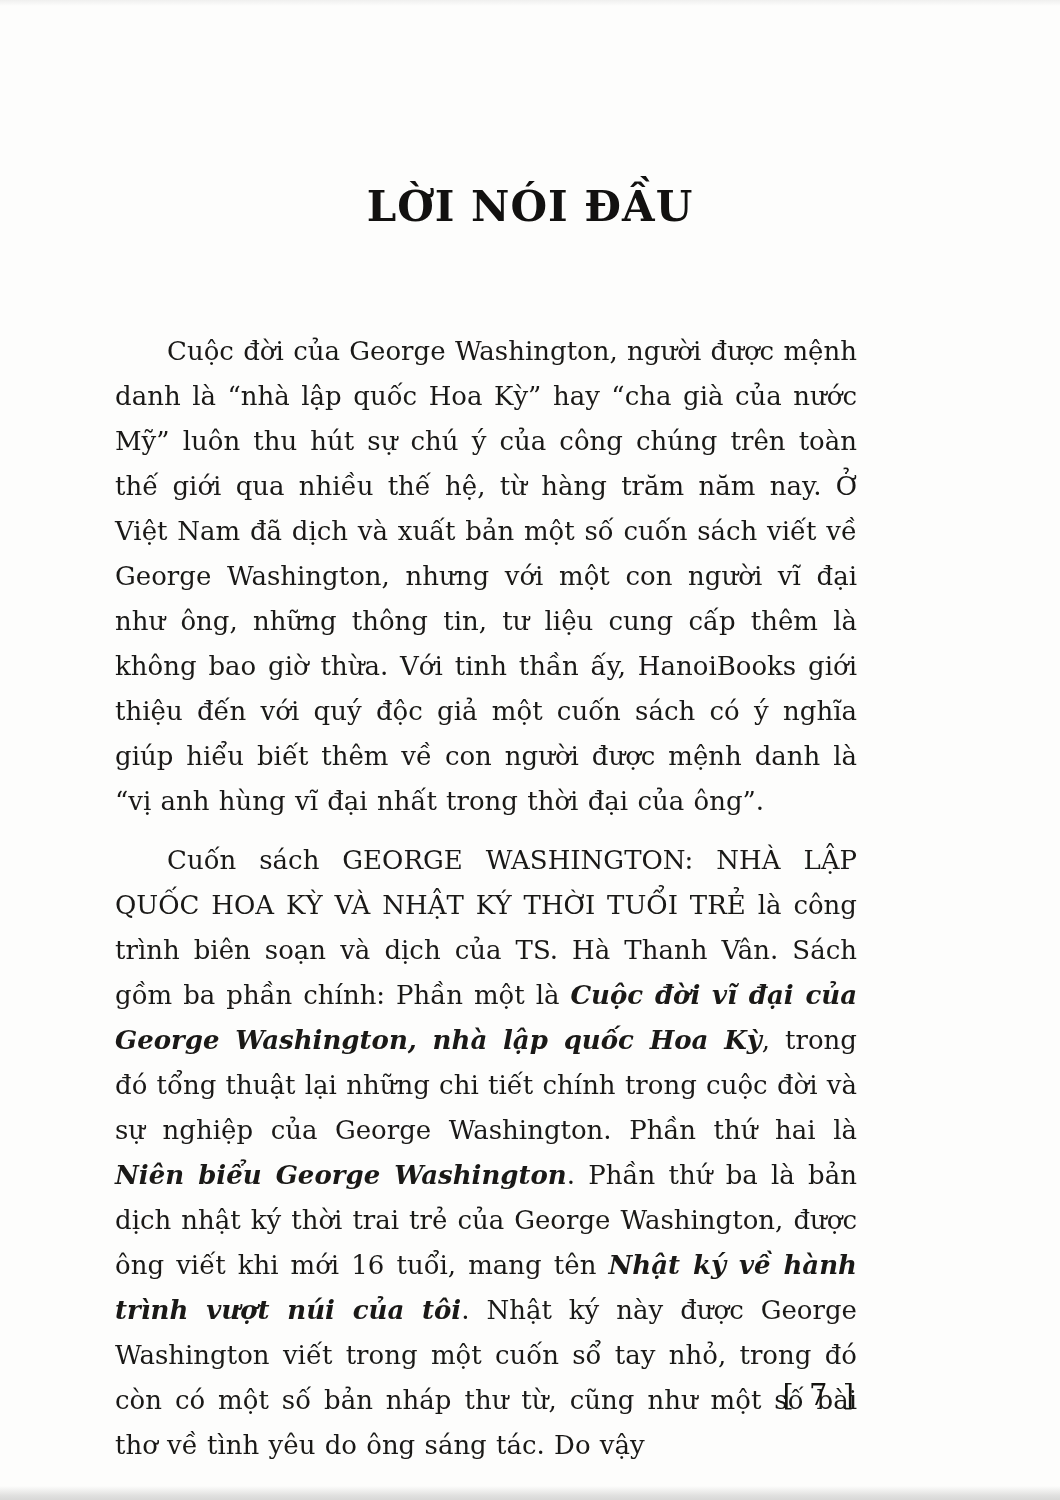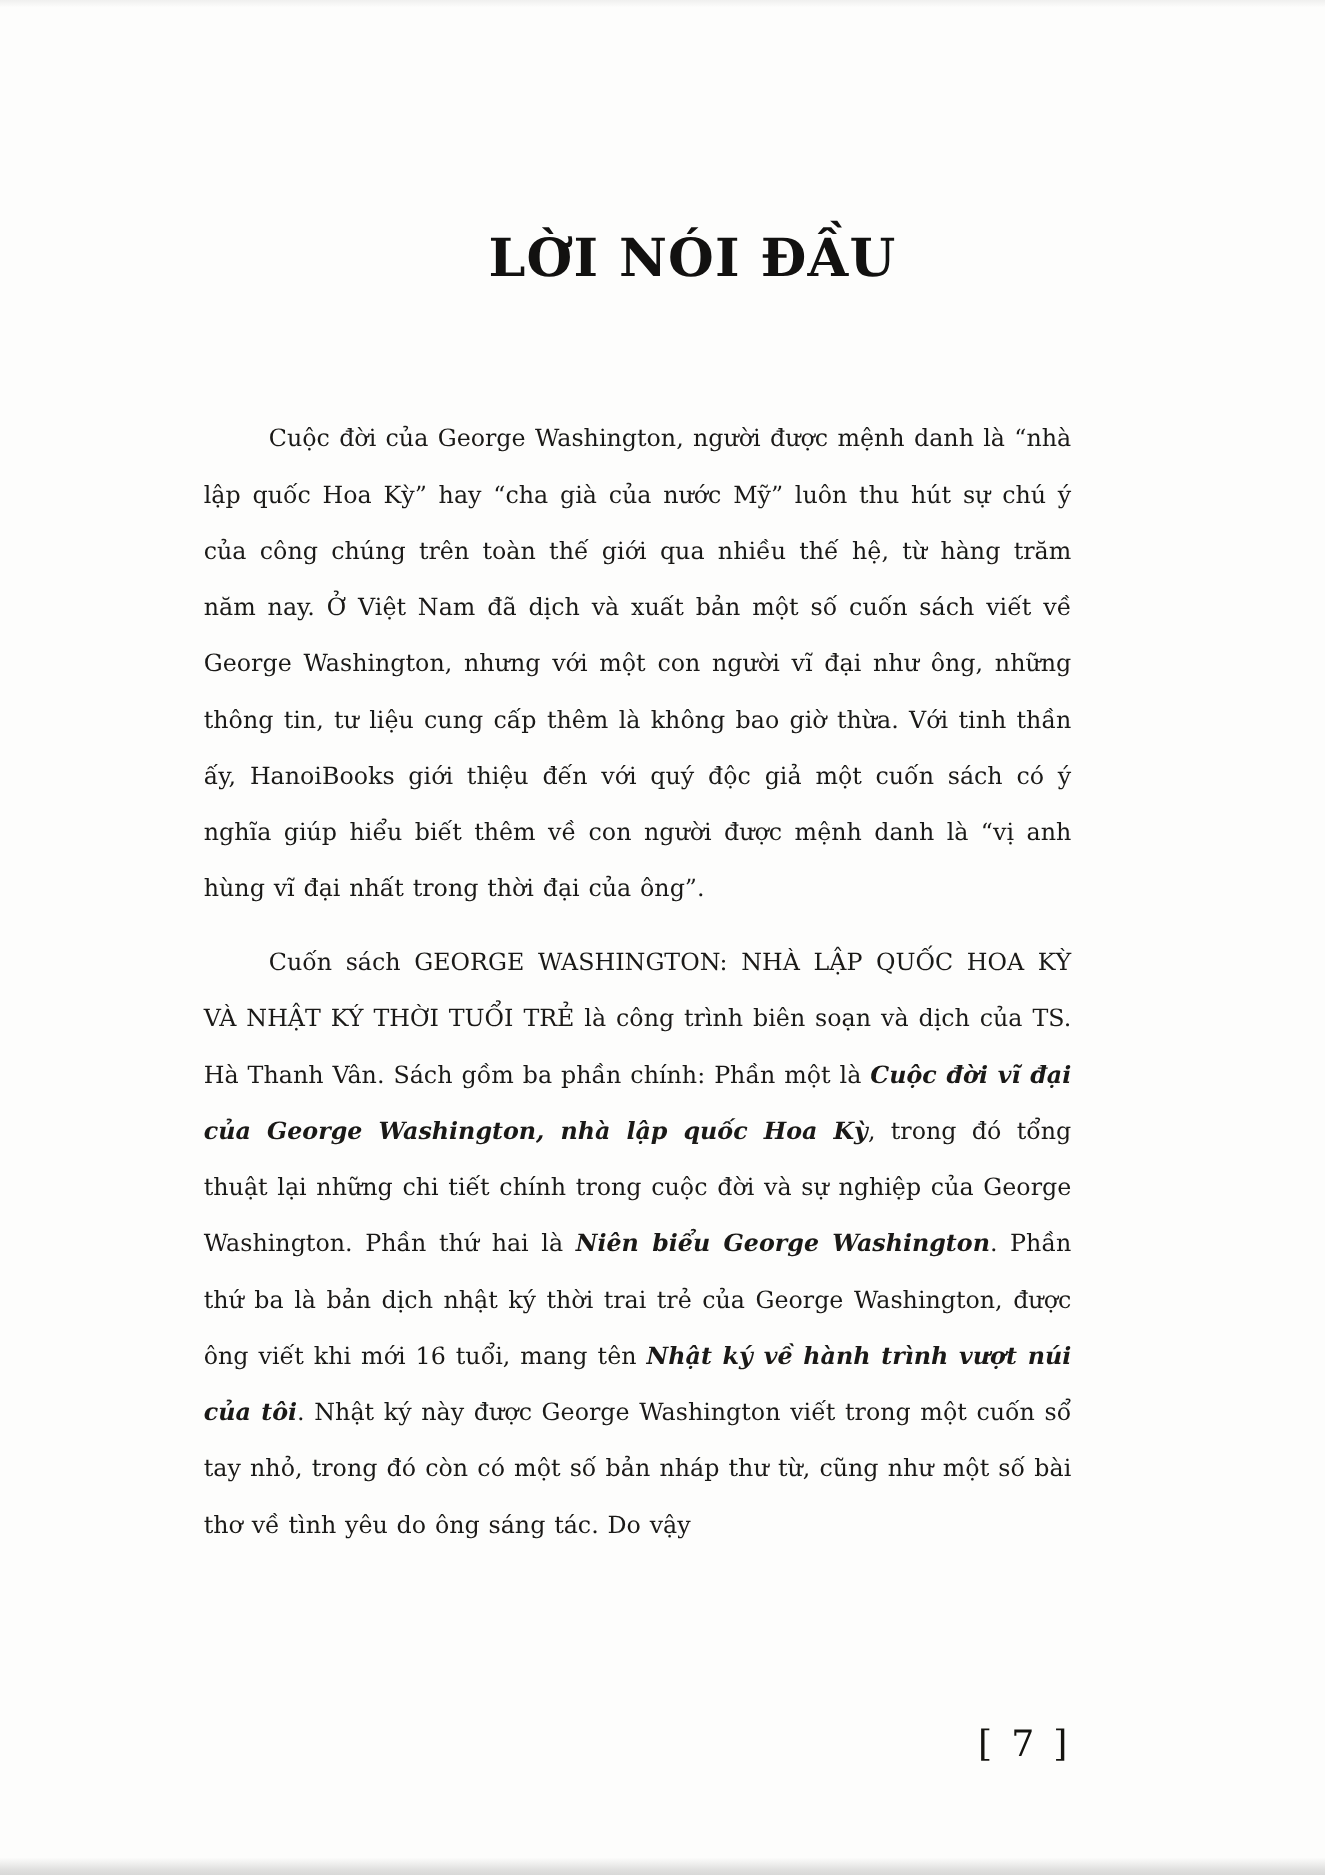--- a/index.html
+++ b/index.html
@@ -10,37 +10,36 @@
   .page {
     position: relative;
     width: 1060px;
     height: 1500px;
     margin: 0 auto;
     background: #fdfdfc;
     font-family: "DejaVu Serif", "Liberation Serif", serif;
     color: #161513;
     overflow: hidden;
     box-sizing: border-box;
-    padding-left: 48px;
   }
   .chapter-title {
     margin: 0;
     padding-top: 182px;
     text-align: center;
     font-size: 42px;
     font-weight: 700;
     letter-spacing: 1px;
     color: #121110;
   }
   .content {
     padding: 0 203px 0 115px;
   }
   .para {
     margin: 0;
-    font-size: 19px;
+    font-size: 26px;
     line-height: 45px;
     text-align: justify;
     text-indent: 52px;
     word-spacing: 1px;
     color: #1a1917;
   }
   .para-1 {
     margin-top: 98px;
   }
   .para-2 {

